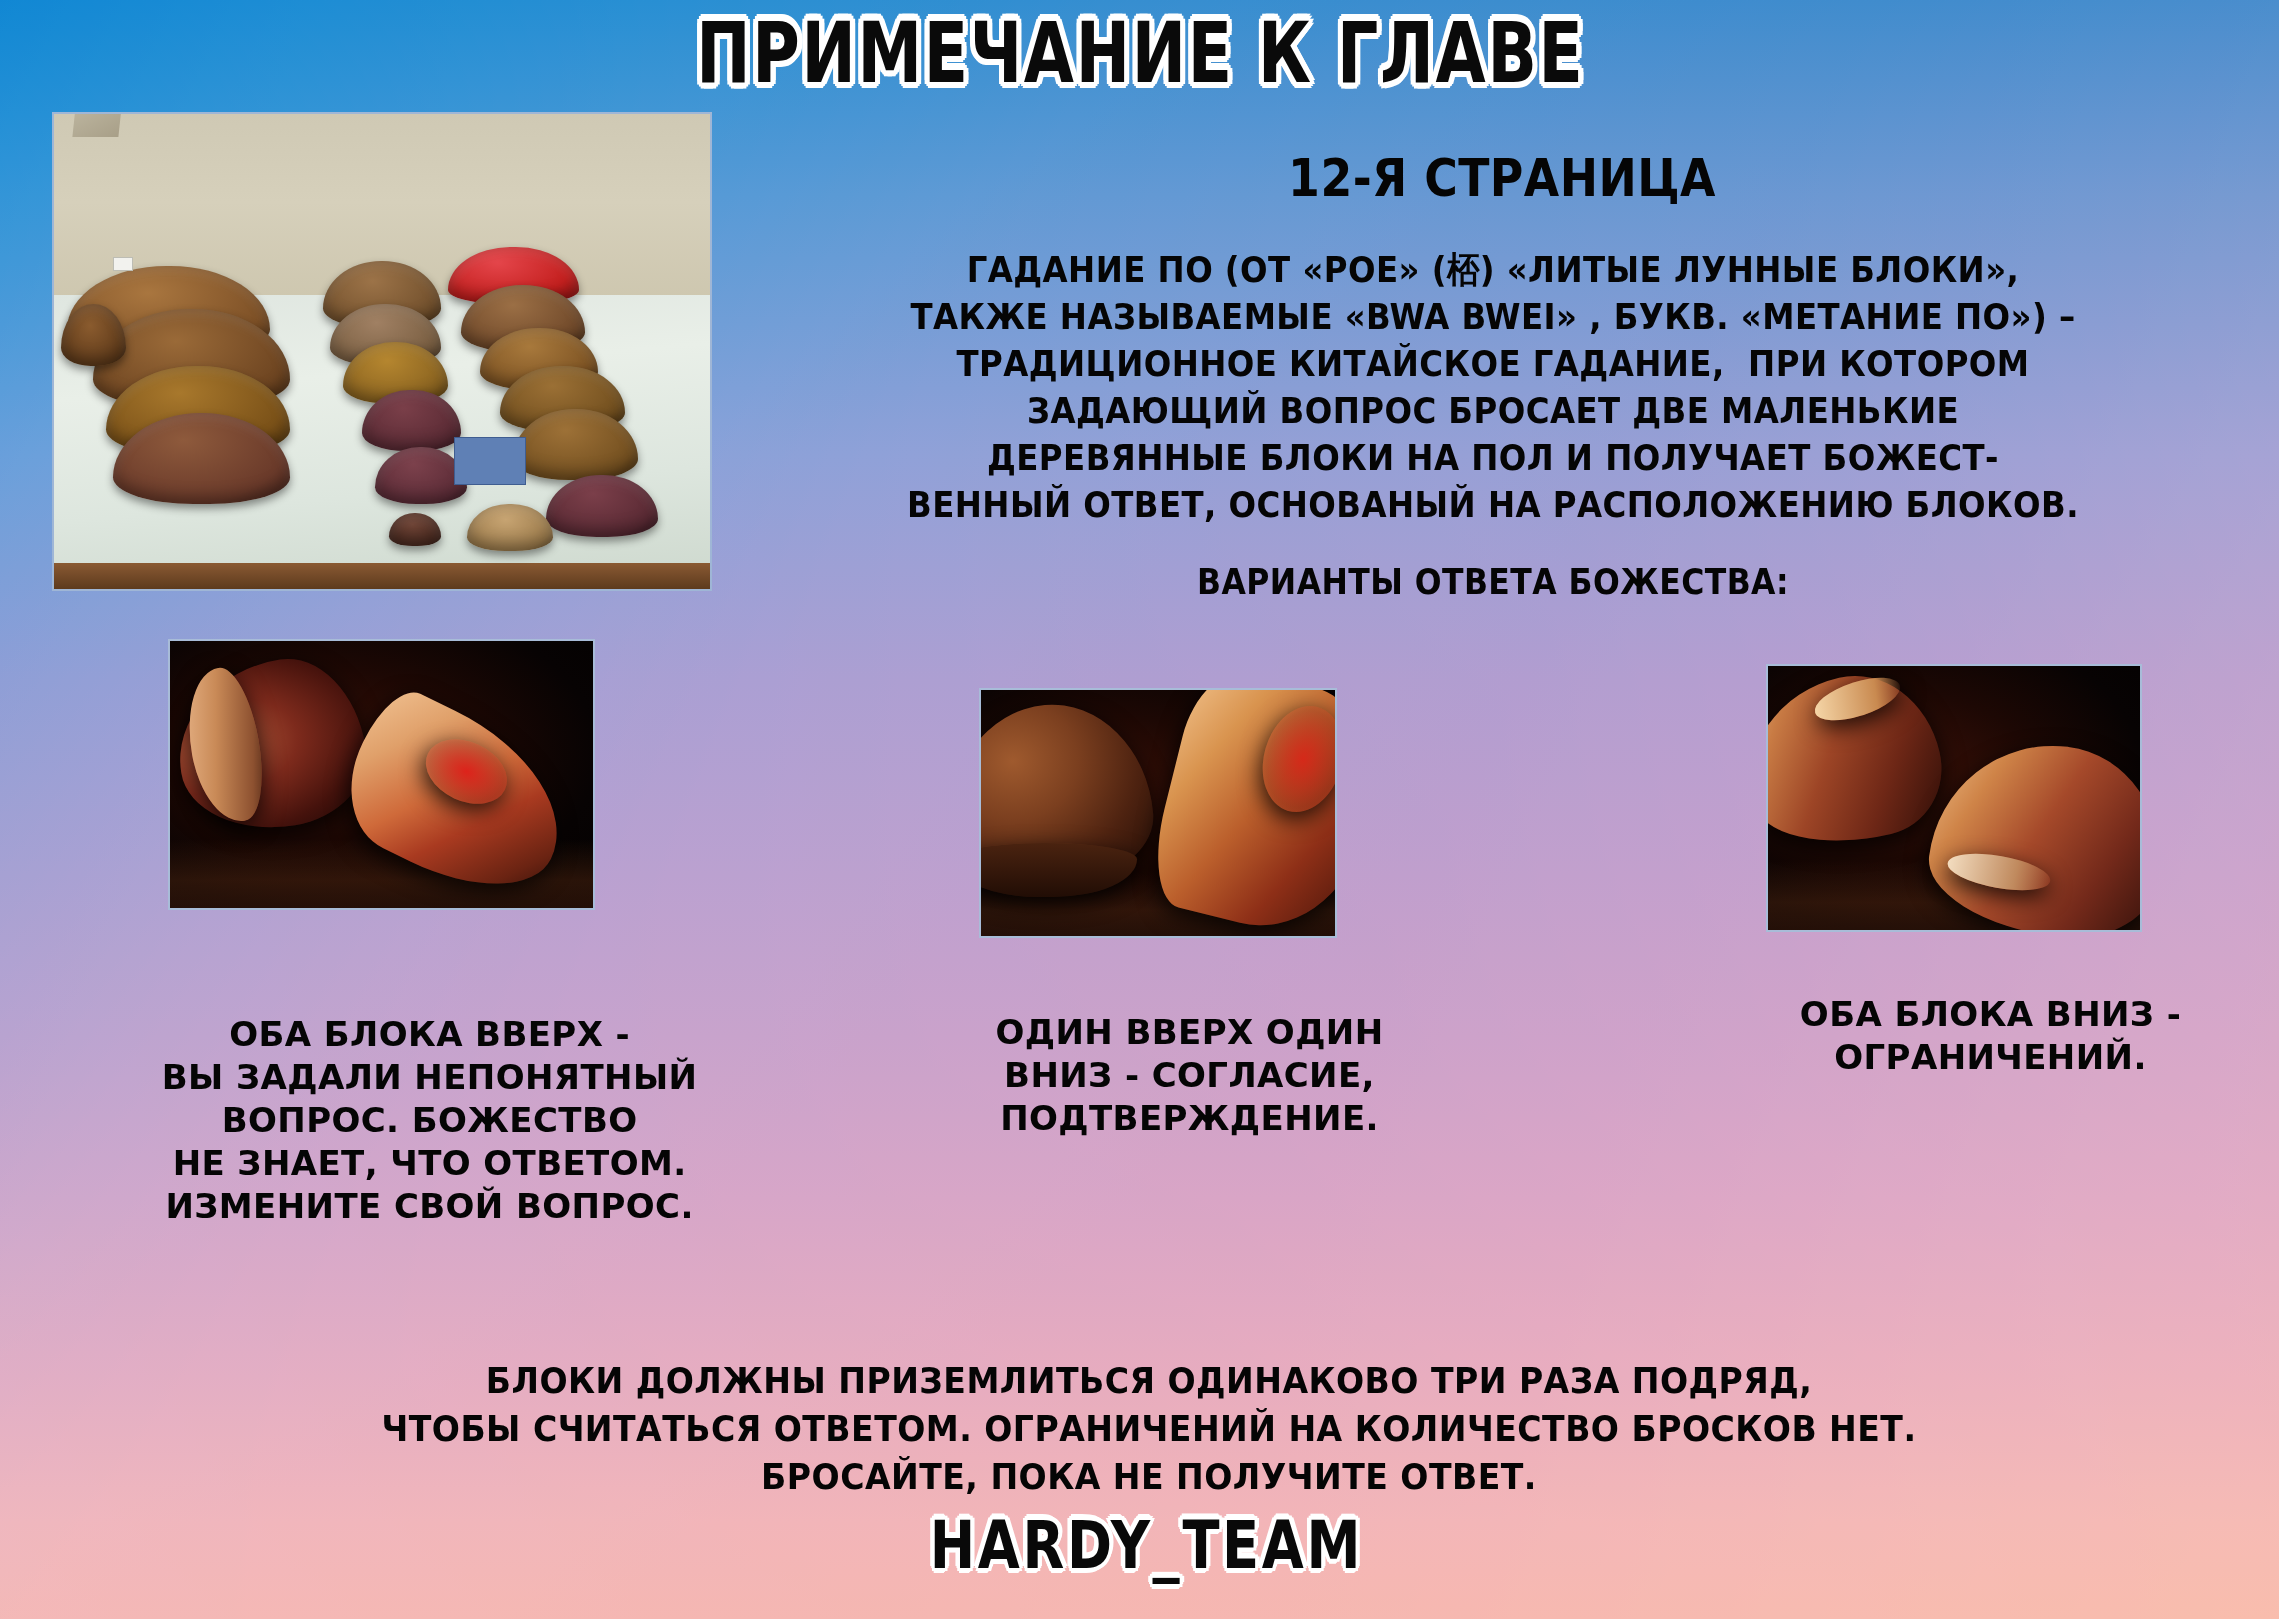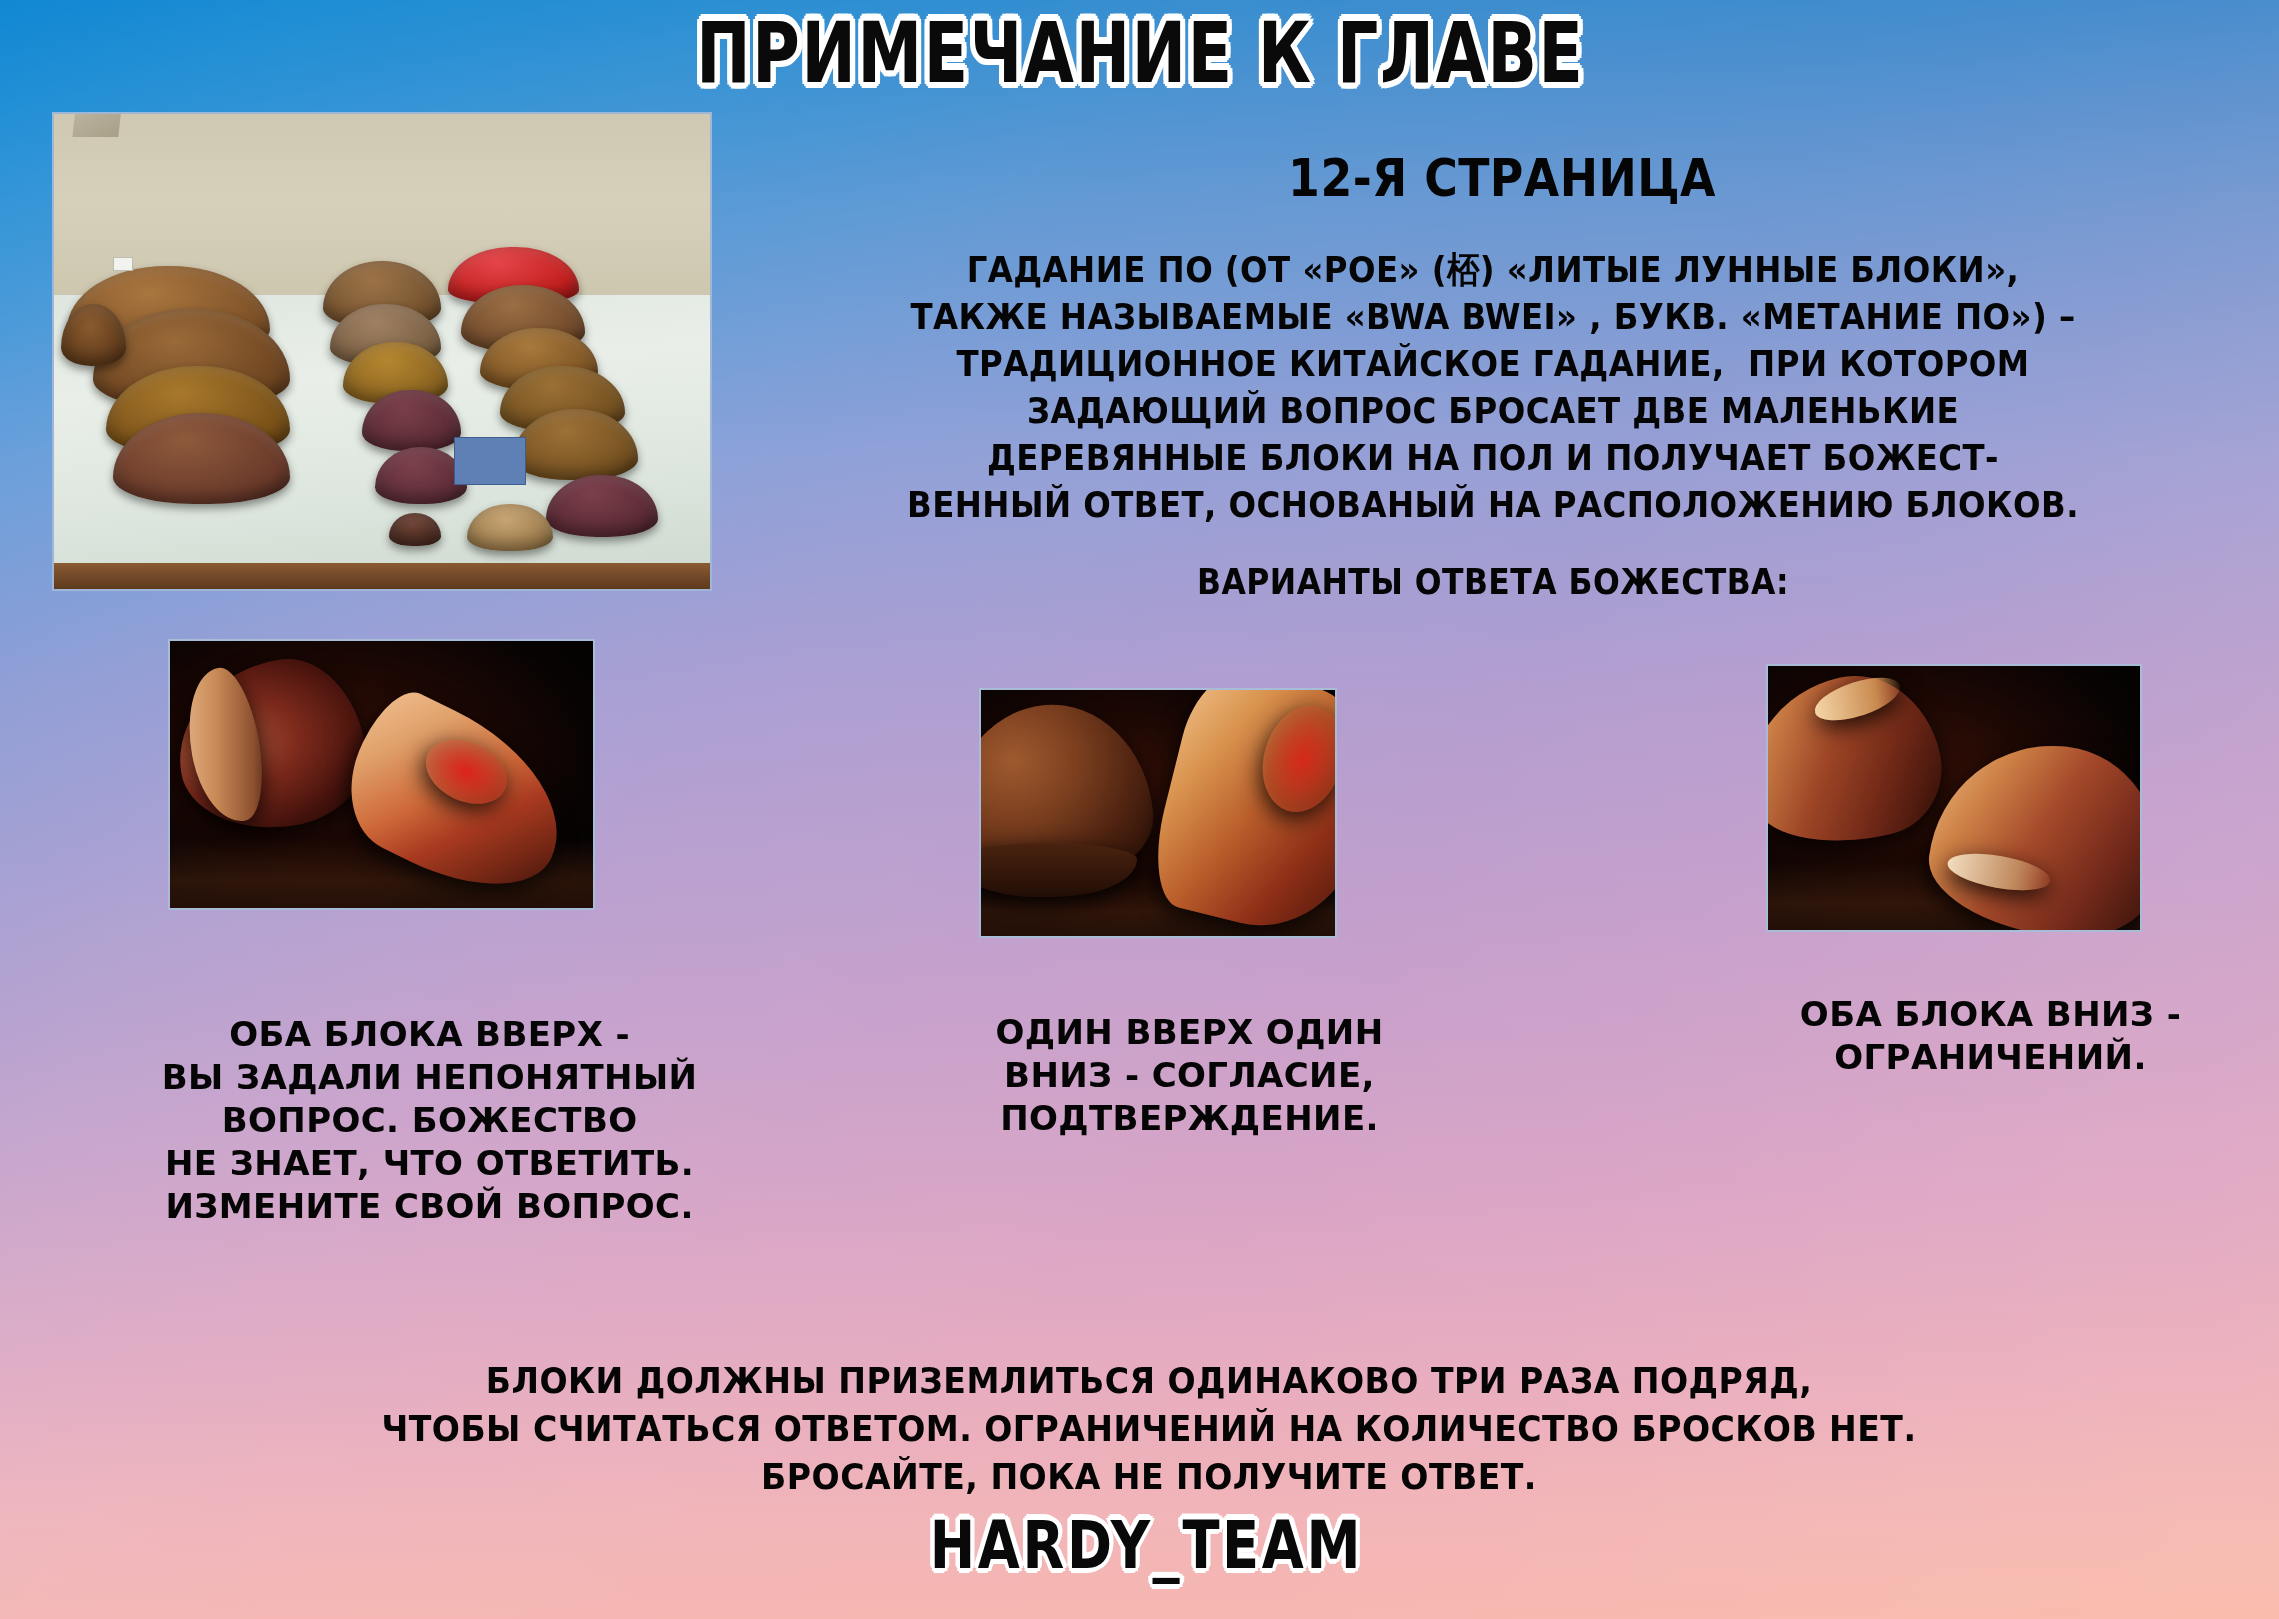--- a/index.html
+++ b/index.html
@@ -284,21 +284,21 @@
               border-radius:54% 46% 40% 60% / 66% 62% 38% 34%;
               transform:rotate(7deg);"></div>
   <div class="stone" style="left:48%; top:72%; width:28%; height:12%;
               background:linear-gradient(92deg,#f3ddc0,#c08a5e 66%,rgba(150,95,60,0));
               border-radius:50%; transform:rotate(10deg);"></div>
 </div>
 
 <div id="caption-1" class="caption blk">ОБА БЛОКА ВВЕРХ -
 ВЫ ЗАДАЛИ НЕПОНЯТНЫЙ
 ВОПРОС. БОЖЕСТВО
-НЕ ЗНАЕТ, ЧТО ОТВЕТИТЬ.
+НЕ ЗНАЕТ, ЧТО ОТВЕТОМ.
 ИЗМЕНИТЕ СВОЙ ВОПРОС.</div>
 <div id="caption-2" class="caption blk">ОДИН ВВЕРХ ОДИН
 ВНИЗ - СОГЛАСИЕ,
 ПОДТВЕРЖДЕНИЕ.</div>
 <div id="caption-3" class="caption blk">ОБА БЛОКА ВНИЗ -
 ОГРАНИЧЕНИЙ.</div>
 
 <div id="footer-note" class="blk">БЛОКИ ДОЛЖНЫ ПРИЗЕМЛИТЬСЯ ОДИНАКОВО ТРИ РАЗА ПОДРЯД,
 ЧТОБЫ СЧИТАТЬСЯ ОТВЕТОМ. ОГРАНИЧЕНИЙ НА КОЛИЧЕСТВО БРОСКОВ НЕТ.
 БРОСАЙТЕ, ПОКА НЕ ПОЛУЧИТЕ ОТВЕТ.</div>

